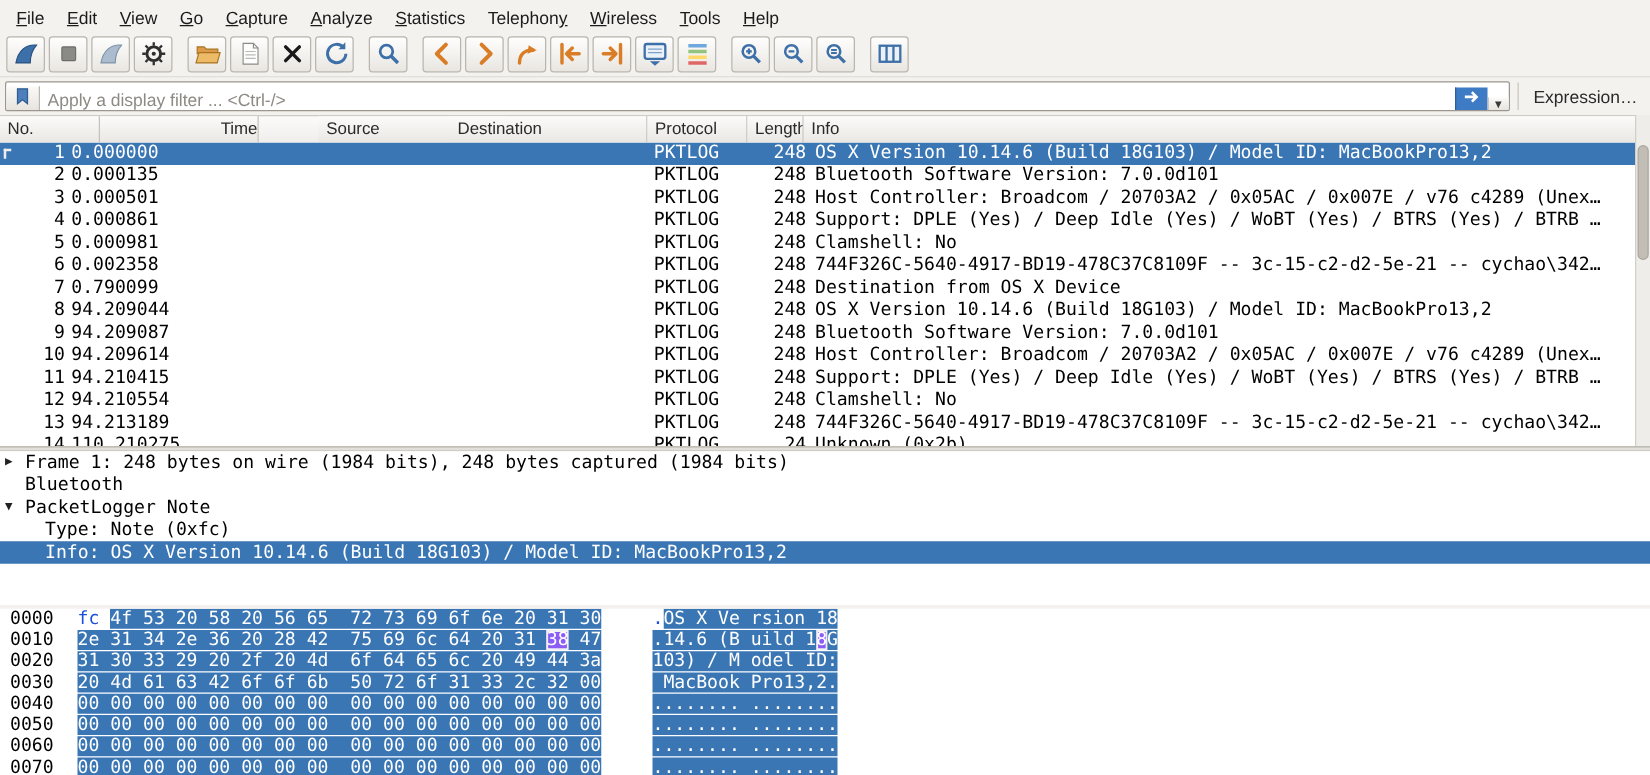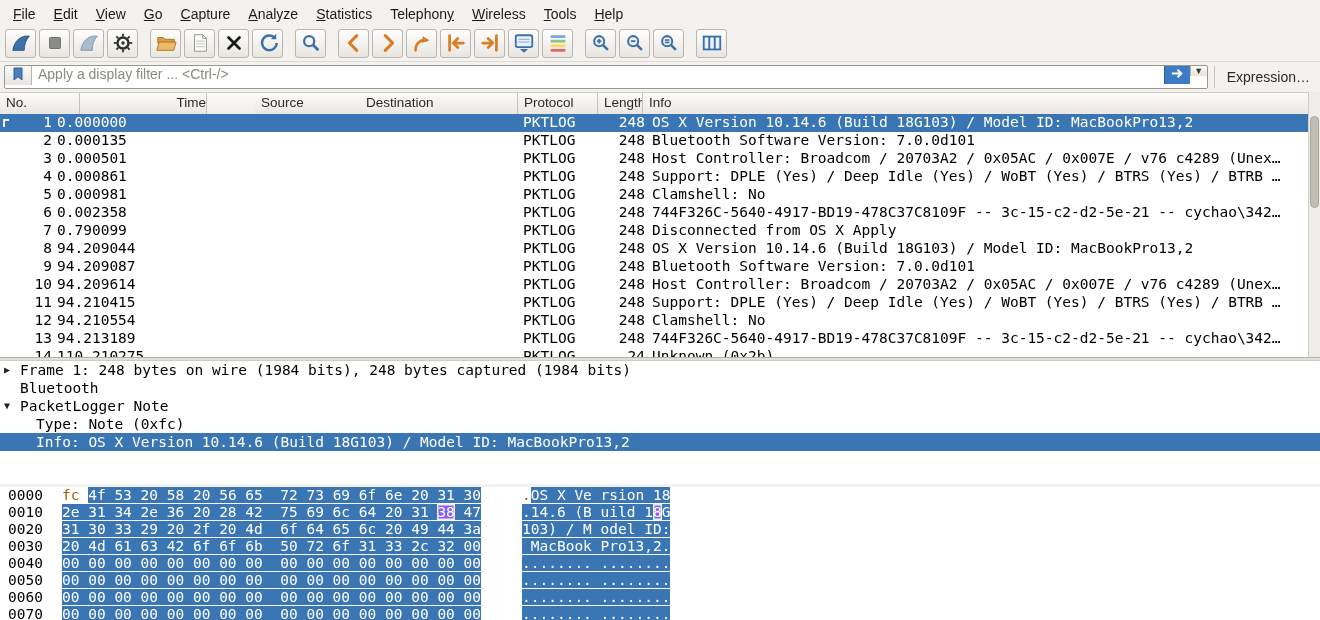--- a/index.html
+++ b/index.html
@@ -12,21 +12,21 @@
 .menu-item u{text-decoration:underline}
 
 
 #toolbar{position:absolute;top:25px;left:0;right:0;height:37px;display:flex;align-items:center;padding:0 5px;gap:3px;background:#f4f2ef;border-bottom:1px solid #dcd9d4}
 .tbtn{width:31px;height:29px;flex:0 0 auto;display:flex;align-items:center;justify-content:center;border:1px solid #b9b5af;border-radius:3px;background:linear-gradient(#fefefd,#e9e6e1)}
 .tbtn.gap{margin-right:9px}
 .ticon,.ticon svg{display:block;width:22px;height:22px}
 
 
 #filter-bar{position:absolute;top:62px;left:0;right:0;height:30px;display:flex;align-items:center;padding:3px 4px;background:#f4f2ef;gap:6px}
-#filter-group{flex:1;display:flex;align-items:flex-start;height:24px;border:1px solid #9b978f;border-radius:2px;background:#fff;overflow:hidden}
+#filter-group{flex:1;display:flex;align-items:flex-end;height:24px;border:1px solid #9b978f;border-radius:2px;background:#fff;overflow:hidden}
 #bookmark-button{width:27px;display:flex;align-items:center;justify-content:center;background:linear-gradient(#fbfaf8,#e7e4df);border-right:1px solid #b9b5af}
 #filter-input{flex:1;border:none;outline:none;padding:0 6px;font-size:14px;color:#1b1b1b;background:#fff;font-family:"Liberation Sans","DejaVu Sans",sans-serif}
 #filter-input::placeholder{color:#8d8a84}
 #apply-button{width:26px;display:flex;align-items:center;justify-content:center;background:#3d7bc4;border-left:1px solid #2d5f9a}
 #apply-dropdown{width:17px;display:flex;align-items:center;justify-content:center;background:linear-gradient(#fbfaf8,#e7e4df);border-left:1px solid #b9b5af;font-size:9px;color:#3a3a3a}
 #expression-button{padding:3px 6px 3px 12px;border-left:1px solid #c9c5bf;color:#2a2a2a;white-space:nowrap}
 
 
 #packet-list-header{position:absolute;top:92px;left:0;right:0;height:34px;background:linear-gradient(#fcfbfa,#eae7e3);border-top:1px solid #cfccc6;border-bottom:1px solid #a59f97}
 .hcol{position:absolute;top:0;height:21px;line-height:20px;border-right:1px solid #c6c2bb;padding-left:6px;font-size:13.5px;color:#2a2a2a;overflow:hidden;background:linear-gradient(#fcfbfa,#eae7e3);white-space:nowrap}
@@ -61,21 +61,21 @@
 .dsel{background:#3a76b4;color:#fff}
 .dsel .dexp{color:#fff}
 
 
 #hex-pane{position:absolute;top:487px;left:0;right:0;height:133px;background:#fff;overflow:hidden}
 .hrow{position:relative;height:17px;line-height:17px;white-space:pre;font-family:"DejaVu Sans Mono","Liberation Mono",monospace;font-size:14.5px;color:#000}
 .hoff{position:absolute;left:8px}
 .hhex{position:absolute;left:62px}
 .hasc{position:absolute;left:522px}
 .hs{background:#3a76b4;color:#ffffff}
-.hp{color:#a16207}
+.hp{color:#1d4ed8}
 .hb{background:#8b5cf6;color:#fff;box-shadow:inset 0 0 0 1.5px #f0f0f0}
 </style>
 </head>
 <body>
 
 <div id="menu-bar">
     <div class="menu-item"><u>F</u>ile</div>
     <div class="menu-item"><u>E</u>dit</div>
     <div class="menu-item"><u>V</u>iew</div>
     <div class="menu-item"><u>G</u>o</div>
@@ -374,21 +374,21 @@
       <span class="pcell cl">248</span>
       <span class="pcell ci">744F326C-5640-4917-BD19-478C37C8109F -- 3c-15-c2-d2-5e-21 -- cychao\342…</span>
     </div>
     <div class="prow">
       <span class="pcell cn">7</span>
       <span class="pcell ct">0.790099</span>
       <span class="pcell cs"></span>
       <span class="pcell cd"></span>
       <span class="pcell cp">PKTLOG</span>
       <span class="pcell cl">248</span>
-      <span class="pcell ci">Disconnected from OS X Apply</span>
+      <span class="pcell ci">Destination from OS X Device</span>
     </div>
     <div class="prow">
       <span class="pcell cn">8</span>
       <span class="pcell ct">94.209044</span>
       <span class="pcell cs"></span>
       <span class="pcell cd"></span>
       <span class="pcell cp">PKTLOG</span>
       <span class="pcell cl">248</span>
       <span class="pcell ci">OS X Version 10.14.6 (Build 18G103) / Model ID: MacBookPro13,2</span>
     </div>

